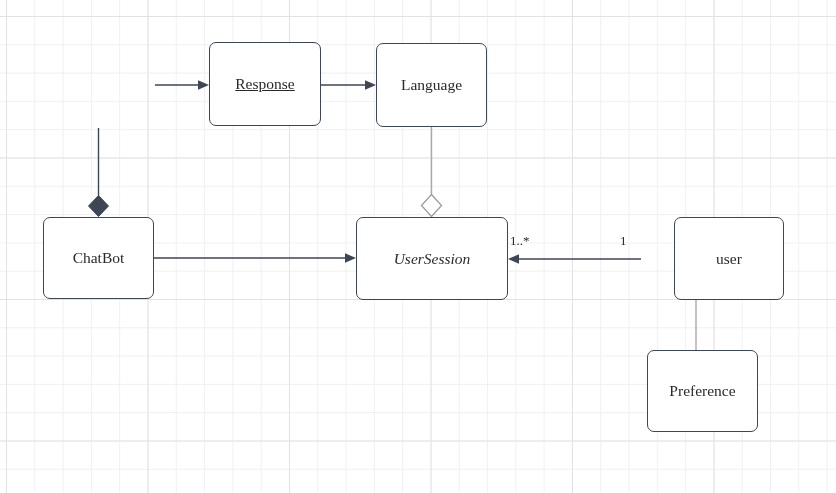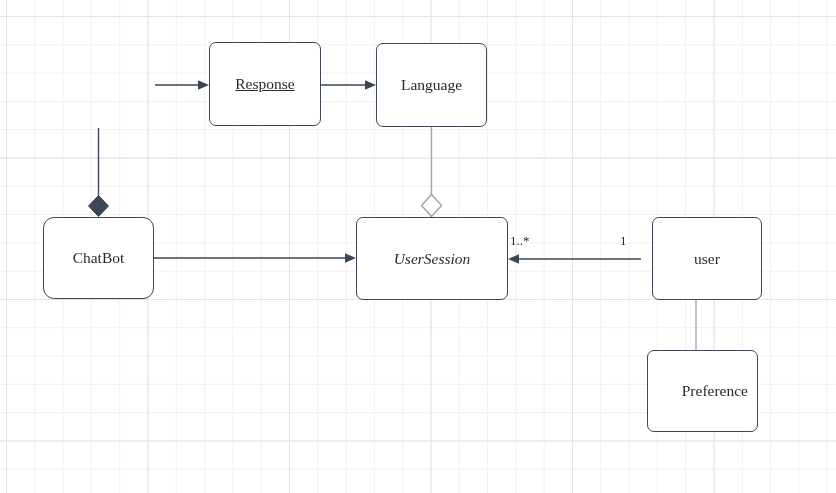--- a/index.html
+++ b/index.html
@@ -45,24 +45,24 @@
     padding: 4px 9px;
     font-size: 15.5px;
     line-height: 1.25;
     color: #292929;
     cursor: default;
   }
 
   .n-language-model { left: 42px;  top: 44px;  width: 113px; height: 84px; }
   .n-response       { left: 209px; top: 42px;  width: 112px; height: 84px; text-decoration: underline; }
   .n-message        { left: 376px; top: 43px;  width: 111px; height: 84px; }
-  .n-chatbot        { left: 43px;  top: 217px; width: 111px; height: 82px; border-radius: 11px; }
+  .n-chatbot        { left: 43px;  top: 217px; width: 111px; height: 82px; }
   .n-user-session   { left: 356px; top: 217px; width: 152px; height: 83px; font-style: italic; }
-  .n-user           { left: 652px; top: 217px; width: 110px; height: 83px; }
-  .n-preference     { left: 647px; top: 350px; width: 111px; height: 82px; justify-content: flex-end; }
+  .n-user           { left: 674px; top: 217px; width: 110px; height: 83px; }
+  .n-preference     { left: 647px; top: 350px; width: 111px; height: 82px; }
 
   .edge-label {
     position: absolute;
     font-size: 13px;
     color: #292929;
     background: transparent;
     white-space: nowrap;
   }
   .lbl-target { left: 510px; top: 233px; }
   .lbl-source { left: 620px; top: 233px; }

